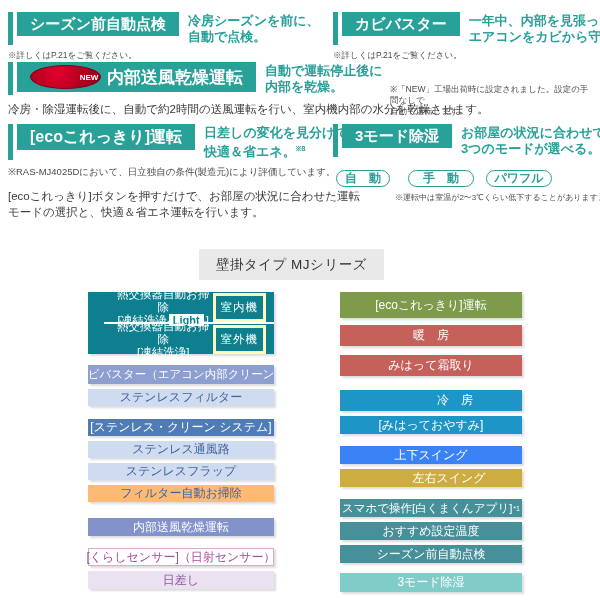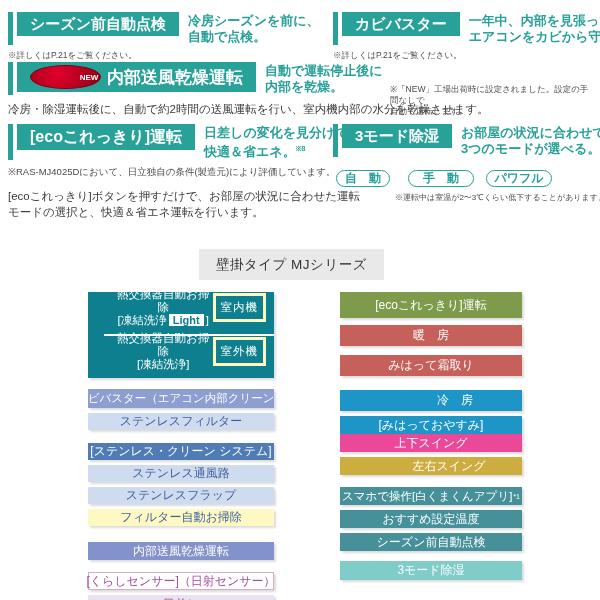--- a/index.html
+++ b/index.html
@@ -49,21 +49,21 @@
   .col { position:absolute; top:292px; }
   .col-left { left:88px; width:186px; }
   .col-right { left:340px; width:182px; }
   .tag {
     display:flex; align-items:center; justify-content:center; color:#fff;
     font-size:12px; box-shadow:2px 2px 2px rgba(0,0,0,0.14); box-sizing:border-box;
     position:relative; white-space:nowrap;
   }
   .tag sup { font-size:7px; margin-left:1px; }
   .combo { background:#0d7f8e; box-shadow:2px 2px 2px rgba(0,0,0,0.14); }
-  .combo-row { display:flex; align-items:center; height:30px; padding:0 8px 12px 10px;margin-left:16px; }
+  .combo-row { display:flex; align-items:center; height:30px; padding:0 8px 0 10px;margin-left:16px; }
   .combo-row + .combo-row { border-top:2px solid #fff; }
   .combo-text { flex:1; text-align:center; color:#fff; font-size:11.5px; line-height:13px; }
   .light-badge {
     display:inline-block; background:#fff; color:#0d7f8e; font-weight:700;
     font-size:11px; padding:0 4px; line-height:12px; margin:0 2px;
   }
   .unit-box {
     border:3px solid #fef9c3; color:#fff; font-size:11.5px; letter-spacing:1px;
     padding:4px 5px; flex:none;
   }
@@ -168,33 +168,33 @@
           <div>[凍結洗浄]</div>
         </div>
         <div class="unit-box">室外機</div>
       </div>
     </div>
     <div class="tag" style="margin-top:11px; height:19px; background:#8c9fd0; font-size:11.5px;">カビバスター（エアコン内部クリーン）</div>
     <div class="tag" style="margin-top:5px; height:17px; background:#cfdbee; color:#41629e;">ステンレスフィルター</div>
     <div class="tag" style="margin-top:13px; height:17px; background:#4f7cb5;">[ステンレス・クリーン システム]</div>
     <div class="tag" style="margin-top:5px; height:17px; background:#cfdbee; color:#41629e;">ステンレス通風路</div>
     <div class="tag" style="margin-top:5px; height:17px; background:#cfdbee; color:#41629e;">ステンレスフラップ</div>
-    <div class="tag" style="margin-top:5px; height:17px; background:#fef9c3; color:#41629e;">フィルター自動お掃除</div>
+    <div class="tag" style="margin-top:5px; height:17px; background:#fdba74; color:#41629e;">フィルター自動お掃除</div>
     <div class="tag" style="margin-top:16px; height:18px; background:#8492cb;">内部送風乾燥運転</div>
     <div class="tag" style="margin-top:12px; height:18px; background:#fff; border:1px solid #d9abc9; color:#a4509c;">[くらしセンサー]（日射センサー）</div>
     <div class="tag" style="margin-top:5px; height:18px; background:#ebe2f1; color:#91549e;">日差し</div>
   </div>
 
   <div class="col col-right">
     <div class="tag" style="height:26px; background:#7d9b4b;">[ecoこれっきり]運転</div>
     <div class="tag" style="margin-top:7px; height:21px; background:#c5605b;">暖　房</div>
     <div class="tag" style="margin-top:9px; height:21px; background:#c5605b;">みはって霜取り</div>
     <div class="tag" style="margin-top:14px; height:21px; background:#1d95c6;padding-left:48px;">冷　房</div>
     <div class="tag" style="margin-top:5px; height:18px; background:#1d95c6;">[みはっておやすみ]</div>
-    <div class="tag" style="height:18px; background:#ec4899;">上下スイング</div>
+    <div class="tag" style="margin-top:12px; height:18px; background:#3b82f6;">上下スイング</div>
     <div class="tag" style="margin-top:5px; height:18px; background:#cdad3f;padding-left:36px;">左右スイング</div>
     <div class="tag" style="margin-top:12px; height:18px; background:#46909a; font-size:11.5px;">
       <span>スマホで操作[白くまくんアプリ]</span>
         <sup>*1</sup>
     </div>
     <div class="tag" style="margin-top:5px; height:18px; background:#46909a;">おすすめ設定温度</div>
     <div class="tag" style="margin-top:5px; height:18px; background:#46909a;">シーズン前自動点検</div>
     <div class="tag" style="margin-top:10px; height:19px; background:#7fccc8;">3モード除湿</div>
   </div>
 

